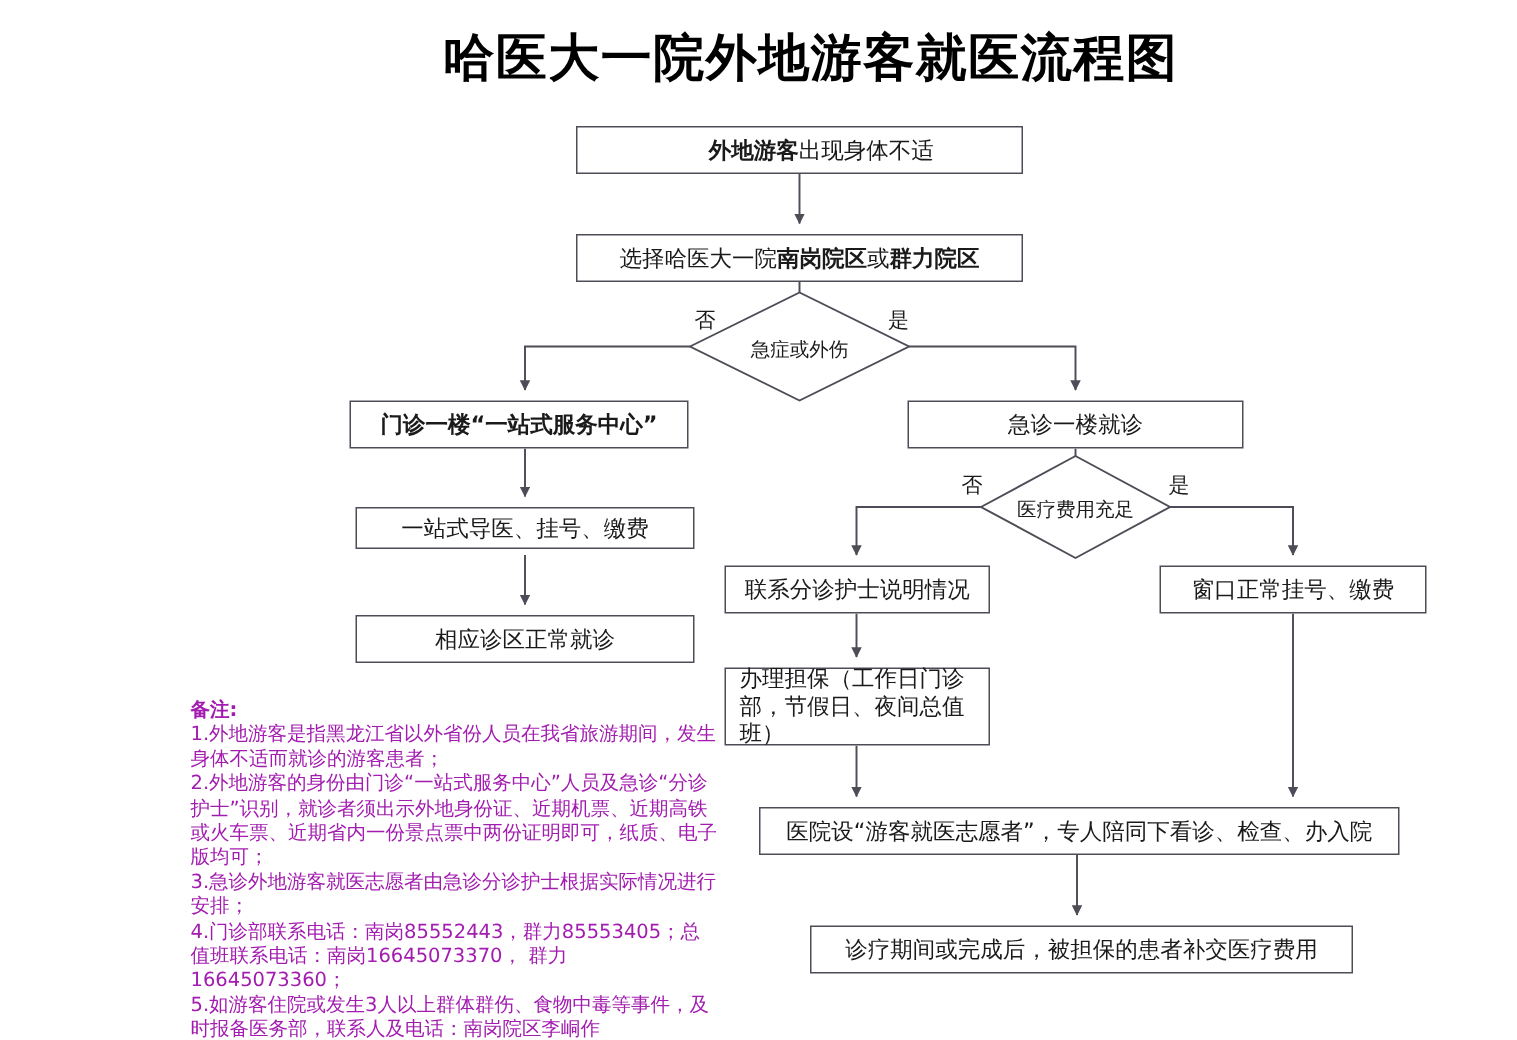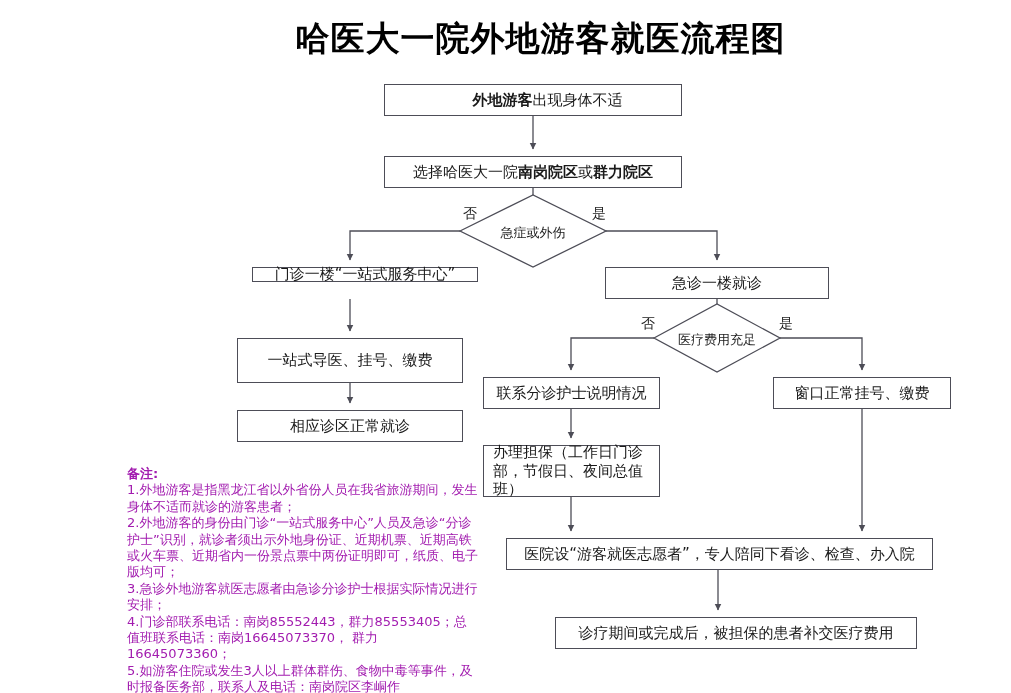--- a/index.html
+++ b/index.html
@@ -80,38 +80,38 @@
   </div>
 
   <div class="node" style="left:384px;top:156px;width:298px;height:32px;">
     <span><span>选择哈医大一院</span><b>南岗院区</b><span>或</span><b>群力院区</b></span>
   </div>
 
   <div class="dtext" style="left:463px;top:224px;width:140px;">急症或外伤</div>
   <div class="branch" style="left:456px;top:205px;">否</div>
   <div class="branch" style="left:585px;top:205px;">是</div>
 
-  <div class="node" style="left:252px;top:267px;width:226px;height:15px;">门诊一楼“一站式服务中心”</div>
-  <div class="node" style="left:237px;top:338px;width:226px;height:45px;">一站式导医、挂号、缴费</div>
+  <div class="node" style="left:233px;top:267px;width:226px;height:32px;font-weight:bold;">门诊一楼“一站式服务中心”</div>
+  <div class="node" style="left:237px;top:338px;width:226px;height:28px;">一站式导医、挂号、缴费</div>
   <div class="node" style="left:237px;top:410px;width:226px;height:32px;">相应诊区正常就诊</div>
 
   <div class="node" style="left:605px;top:267px;width:224px;height:32px;">急诊一楼就诊</div>
 
   <div class="dtext" style="left:647px;top:331px;width:140px;">医疗费用充足</div>
   <div class="branch" style="left:634px;top:315px;">否</div>
   <div class="branch" style="left:772px;top:315px;">是</div>
 
   <div class="node" style="left:483px;top:377px;width:177px;height:32px;">联系分诊护士说明情况</div>
   <div class="node" style="left:773px;top:377px;width:178px;height:32px;">窗口正常挂号、缴费</div>
 
   <div class="node leftalign" style="left:483px;top:445px;width:177px;height:52px;">办理担保（工作日门诊部，节假日、夜间总值班）</div>
 
   <div class="node" style="left:478px;top:538px;width:427px;height:32px;margin-left:28px;">医院设“游客就医志愿者”，专人陪同下看诊、检查、办入院</div>
 
-  <div class="node" style="left:555px;top:617px;width:362px;height:32px;text-align:right;">诊疗期间或完成后，被担保的患者补交医疗费用</div>
+  <div class="node" style="left:540px;top:617px;width:362px;height:32px;text-align:right;">诊疗期间或完成后，被担保的患者补交医疗费用</div>
 
   <div class="notes">
     <div class="heading">备注:</div>
     <div>1.外地游客是指黑龙江省以外省份人员在我省旅游期间，发生身体不适而就诊的游客患者；</div>
     <div>2.外地游客的身份由门诊“一站式服务中心”人员及急诊“分诊护士”识别，就诊者须出示外地身份证、近期机票、近期高铁或火车票、近期省内一份景点票中两份证明即可，纸质、电子版均可；</div>
     <div>3.急诊外地游客就医志愿者由急诊分诊护士根据实际情况进行安排；</div>
     <div>4.门诊部联系电话：南岗85552443，群力85553405；总值班联系电话：南岗16645073370， 群力16645073360；</div>
     <div>5.如游客住院或发生3人以上群体群伤、食物中毒等事件，及时报备医务部，联系人及电话：南岗院区李峒作18686776125，群力院区王亮13836066350。</div>
   </div>
 

